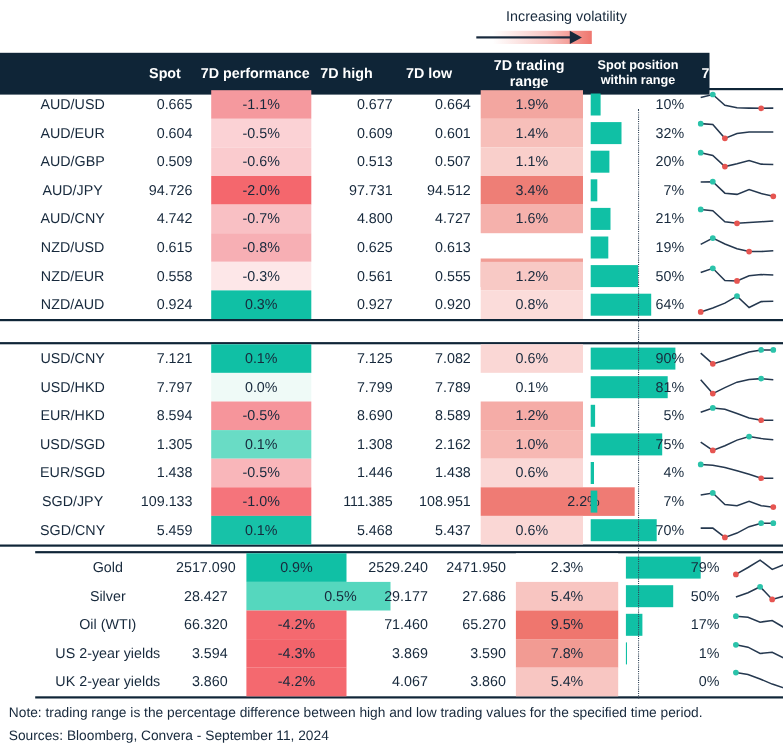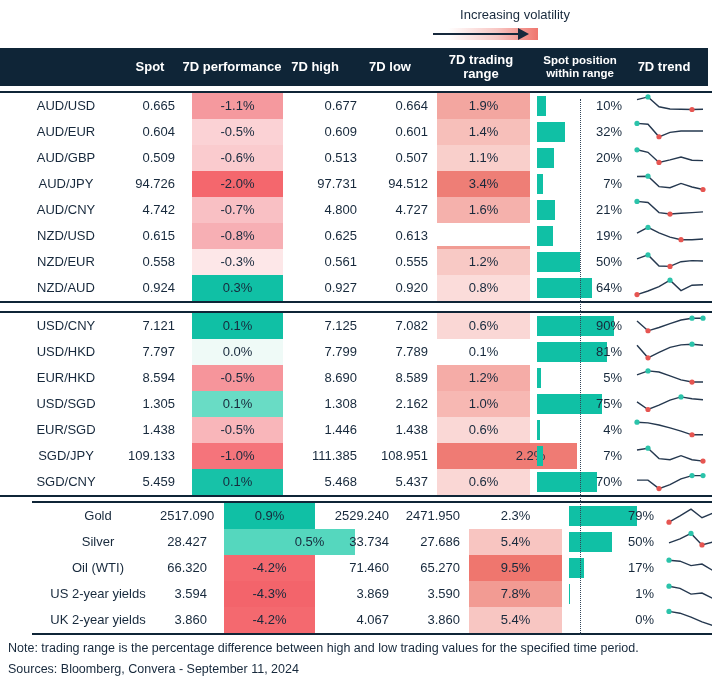--- a/index.html
+++ b/index.html
@@ -6,33 +6,33 @@
   #stage{position:relative;width:712px;height:683px;background:#fff;
          font-family:"Liberation Sans","DejaVu Sans",sans-serif;color:#17293C;overflow:hidden;}
   
   #legend-label{position:absolute;left:430px;top:7px;width:170px;text-align:center;font-size:13px;color:#17293C;}
   #legend-gradient{position:absolute;left:448px;top:28px;width:90px;height:12px;
     background:linear-gradient(90deg,#ffffff 0%,#F8C6C3 55%,#EF766E 100%);}
   #legend-arrow-line{position:absolute;left:433px;top:33px;width:88px;height:2px;background:#17293C;}
   #legend-arrow-head{position:absolute;left:518px;top:28px;width:0;height:0;
     border-top:6px solid transparent;border-bottom:6px solid transparent;border-left:11px solid #17293C;}
   
-  #header{position:absolute;left:0;top:48px;width:708px;height:38px;background:#0F2537;}
+  #header{position:absolute;left:0;top:48px;width:645px;height:38px;background:#0F2537;}
   .hcell{position:absolute;top:0;height:38px;display:flex;align-items:center;justify-content:center;
          text-align:center;color:#fff;font-weight:bold;font-size:13px;line-height:14px;}
   .hc0{left:118px;width:64px;}
   .hc1{left:182px;width:100px;}
   .hc2{left:280px;width:70px;}
   .hc3{left:355px;width:70px;}
   .hc4{left:433px;width:96px;}
   .hc5{left:528px;width:104px;font-size:11.5px;line-height:13px;}
   .hc6{left:625px;width:78px;}
   
   .group{position:absolute;left:0;width:712px;border-top:2px solid #0F2537;border-bottom:2px solid #0F2537;}
-  #group-0{top:91px;}
+  #group-0{top:80px;}
   #group-1{top:311px;}
   #group-2{top:501px;margin-left:32px;}
   .row{position:relative;width:712px;height:26px;}
   .cell{position:absolute;top:0;height:26px;line-height:26px;font-size:13px;color:#17293C;white-space:nowrap;}
   .c-label{left:0;width:132px;text-align:center;}
   .c-spot{left:128px;width:47px;text-align:right;}
   .c-perf{left:192px;width:91px;text-align:center;}
   .c-high{left:285px;width:72px;text-align:right;}
   .c-low{left:358px;width:70px;text-align:right;}
   .c-range{left:437px;width:93px;text-align:center;}
@@ -341,21 +341,21 @@
         <div class="cell c-spark"><svg width="72" height="24" viewBox="0 0 72 24">
             <polyline points="3.0,19.2 14.0,12.9 25.0,6.2 36.0,14.7 47.0,10.2 58.0,3.9 69.0,4.8" fill="none" stroke="#25384F" stroke-width="1.4"></polyline>
             <circle cx="3" cy="19.2" r="2.6" fill="#E65551"></circle>
             <circle cx="58" cy="3.900000000000001" r="2.6" fill="#2BC3AA"></circle>
           </svg></div>
       </div>
       <div class="row">
         <div class="cell c-label">Silver</div>
         <div class="cell c-spot">28.427</div>
         <div class="cell c-perf" style="background: rgb(85, 215, 190); padding-left: 40px;">0.5%</div>
-        <div class="cell c-high">33.734</div>
+        <div class="cell c-high">29.177</div>
         <div class="cell c-low">27.686</div>
         <div class="cell c-range" style="background: rgb(248, 197, 193);">5.4%</div>
         <div class="cell c-pos">
           <div class="pos-bar" style="width: 43px;"></div>
           <div class="pos-label">50%</div>
         </div>
         <div class="cell c-spark"><svg width="72" height="24" viewBox="0 0 72 24">
             <polyline points="3.0,13.8 14.0,9.8 25.0,4.4 36.0,16.0 47.0,12.9 58.0,10.9 69.0,10.9" fill="none" stroke="#25384F" stroke-width="1.4"></polyline>
             <circle cx="25" cy="4.4399999999999995" r="2.6" fill="#2BC3AA"></circle>
             <circle cx="36" cy="15.959999999999999" r="2.6" fill="#E65551"></circle>

